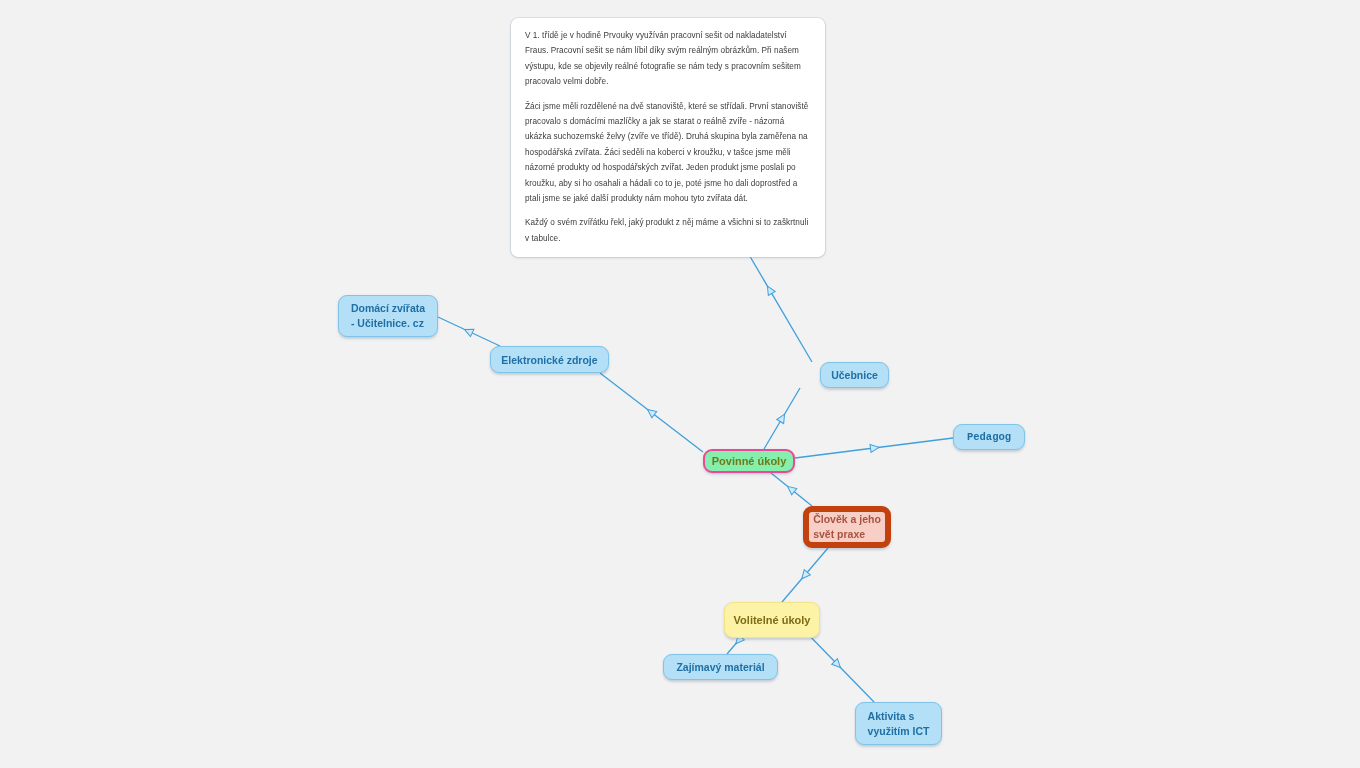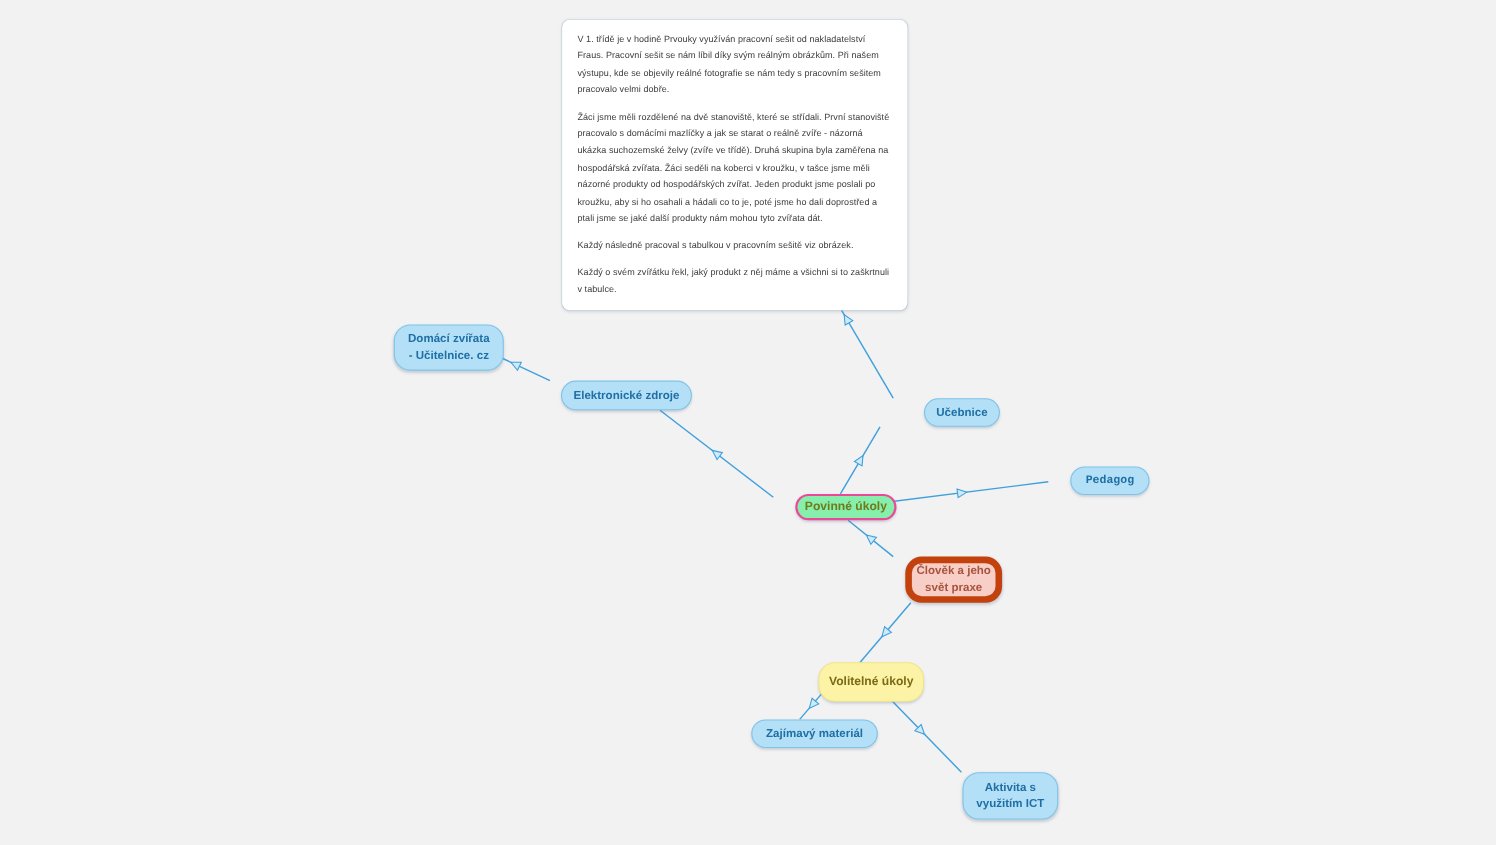--- a/index.html
+++ b/index.html
@@ -50,27 +50,26 @@
   }
   .note-card p:last-child { margin-bottom: 0; }
 
   
   .node {
     position: absolute;
     box-sizing: border-box;
     display: flex;
     align-items: center;
     justify-content: center;
-    text-align: center;
-    border-radius: 15px;
+    text-align: left;
+    border-radius: 9px;
     font-weight: bold;
     white-space: pre-line;
     box-shadow: 0 1.5px 2.5px rgba(90,110,130,0.28);
     user-select: none;
-    margin-left: 20px;
   }
   .node.blue {
     background: #b3e0f7;
     border: 1px solid #7fc4e8;
     color: #1f6fa5;
   }
   .node.green {
     background: #86efac;
     border: 2px solid #ec4899;
     color: #6f7a18;
@@ -120,21 +119,20 @@
         <line x1="751" y1="626" x2="727" y2="654" stroke="#3fa0dc" stroke-width="1.3"></line>
         <path d="M 5,0 L -3.5,4 L -3.5,-4 Z" fill="#cfeafa" stroke="#3fa0dc" stroke-width="1" transform="translate(739,640) rotate(130.6012946450045)"></path>
         <line x1="800" y1="626" x2="874" y2="702" stroke="#3fa0dc" stroke-width="1.3"></line>
         <path d="M 5,0 L -3.5,4 L -3.5,-4 Z" fill="#cfeafa" stroke="#3fa0dc" stroke-width="1" transform="translate(837,664) rotate(45.763898460929994)"></path>
       </g>
   </svg>
 
   <div class="note-card">
     <p>V 1. třídě je v hodině Prvouky využíván pracovní sešit od nakladatelství Fraus. Pracovní sešit se nám líbil díky svým reálným obrázkům. Při našem výstupu, kde se objevily reálné fotografie se nám tedy s pracovním sešitem pracovalo velmi dobře.</p>
     <p>Žáci jsme měli rozdělené na dvě stanoviště, které se střídali. První stanoviště pracovalo s domácími mazlíčky a jak se starat o reálně zvíře - názorná ukázka suchozemské želvy (zvíře ve třídě). Druhá skupina byla zaměřena na hospodářská zvířata. Žáci seděli na koberci v kroužku, v tašce jsme měli názorné produkty od hospodářských zvířat. Jeden produkt jsme poslali po kroužku, aby si ho osahali a hádali co to je, poté jsme ho dali doprostřed a ptali jsme se  jaké další produkty nám mohou tyto zvířata dát.</p>
-    <p>Každý následně pracoval s tabulkou v pracovním sešitě viz obrázek.</p>
     <p>Každý o svém zvířátku řekl, jaký produkt z něj máme a všichni si to zaškrtnuli v tabulce.</p>
   </div>
 
   <div class="node blue" id="n-domaci">Domácí zvířata
 - Učitelnice. cz</div>
   <div class="node blue" id="n-elektro">Elektronické zdroje</div>
   <div class="node blue" id="n-ucebnice">Učebnice</div>
   <div class="node blue" id="n-pedagog">Pedagog</div>
   <div class="node green" id="n-povinne">Povinné úkoly</div>
   <div class="node pink" id="n-clovek">Člověk a jeho

